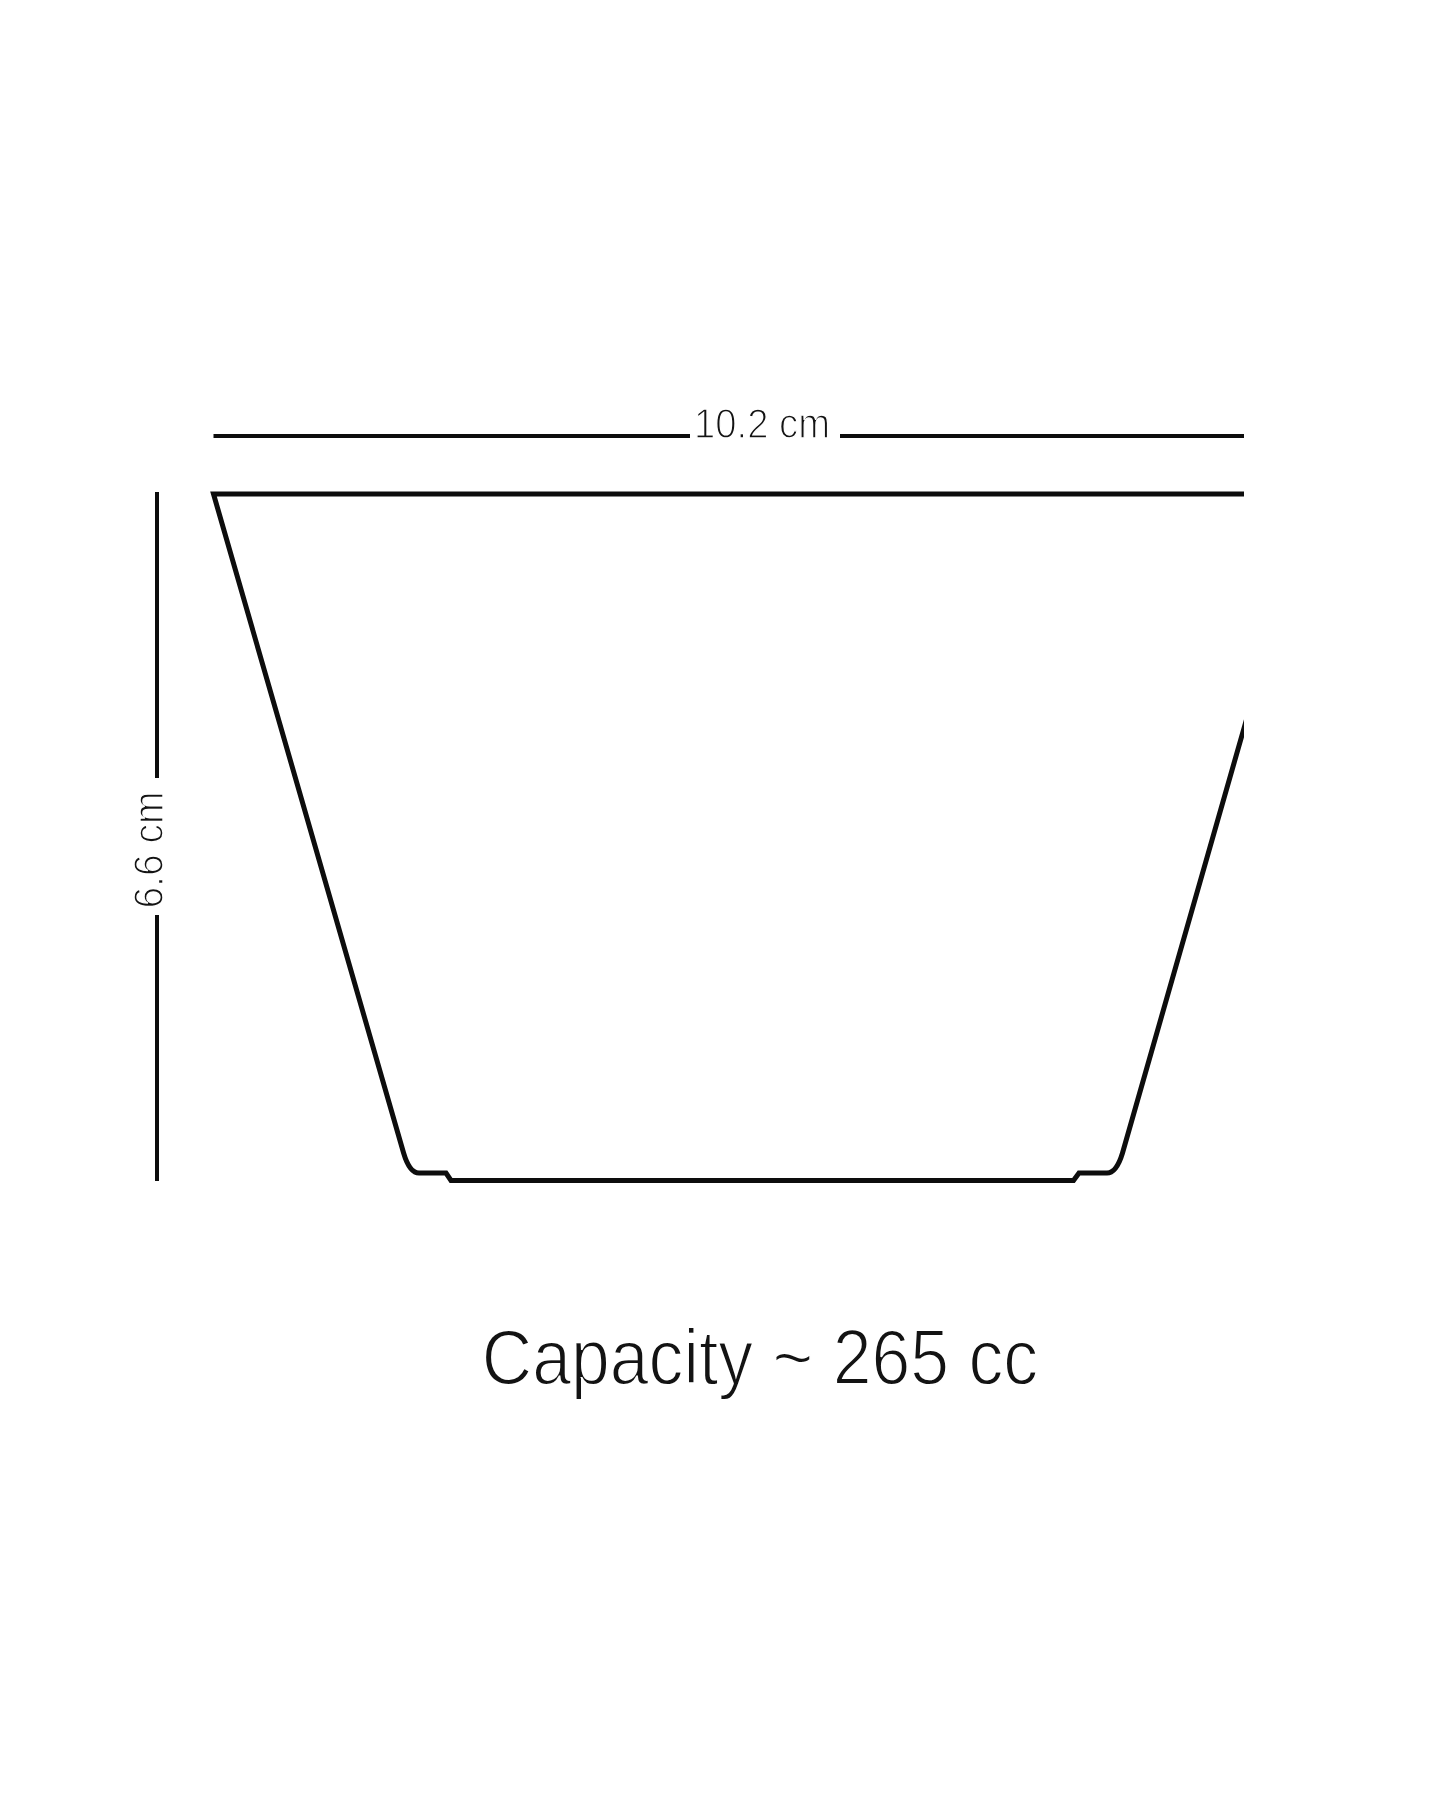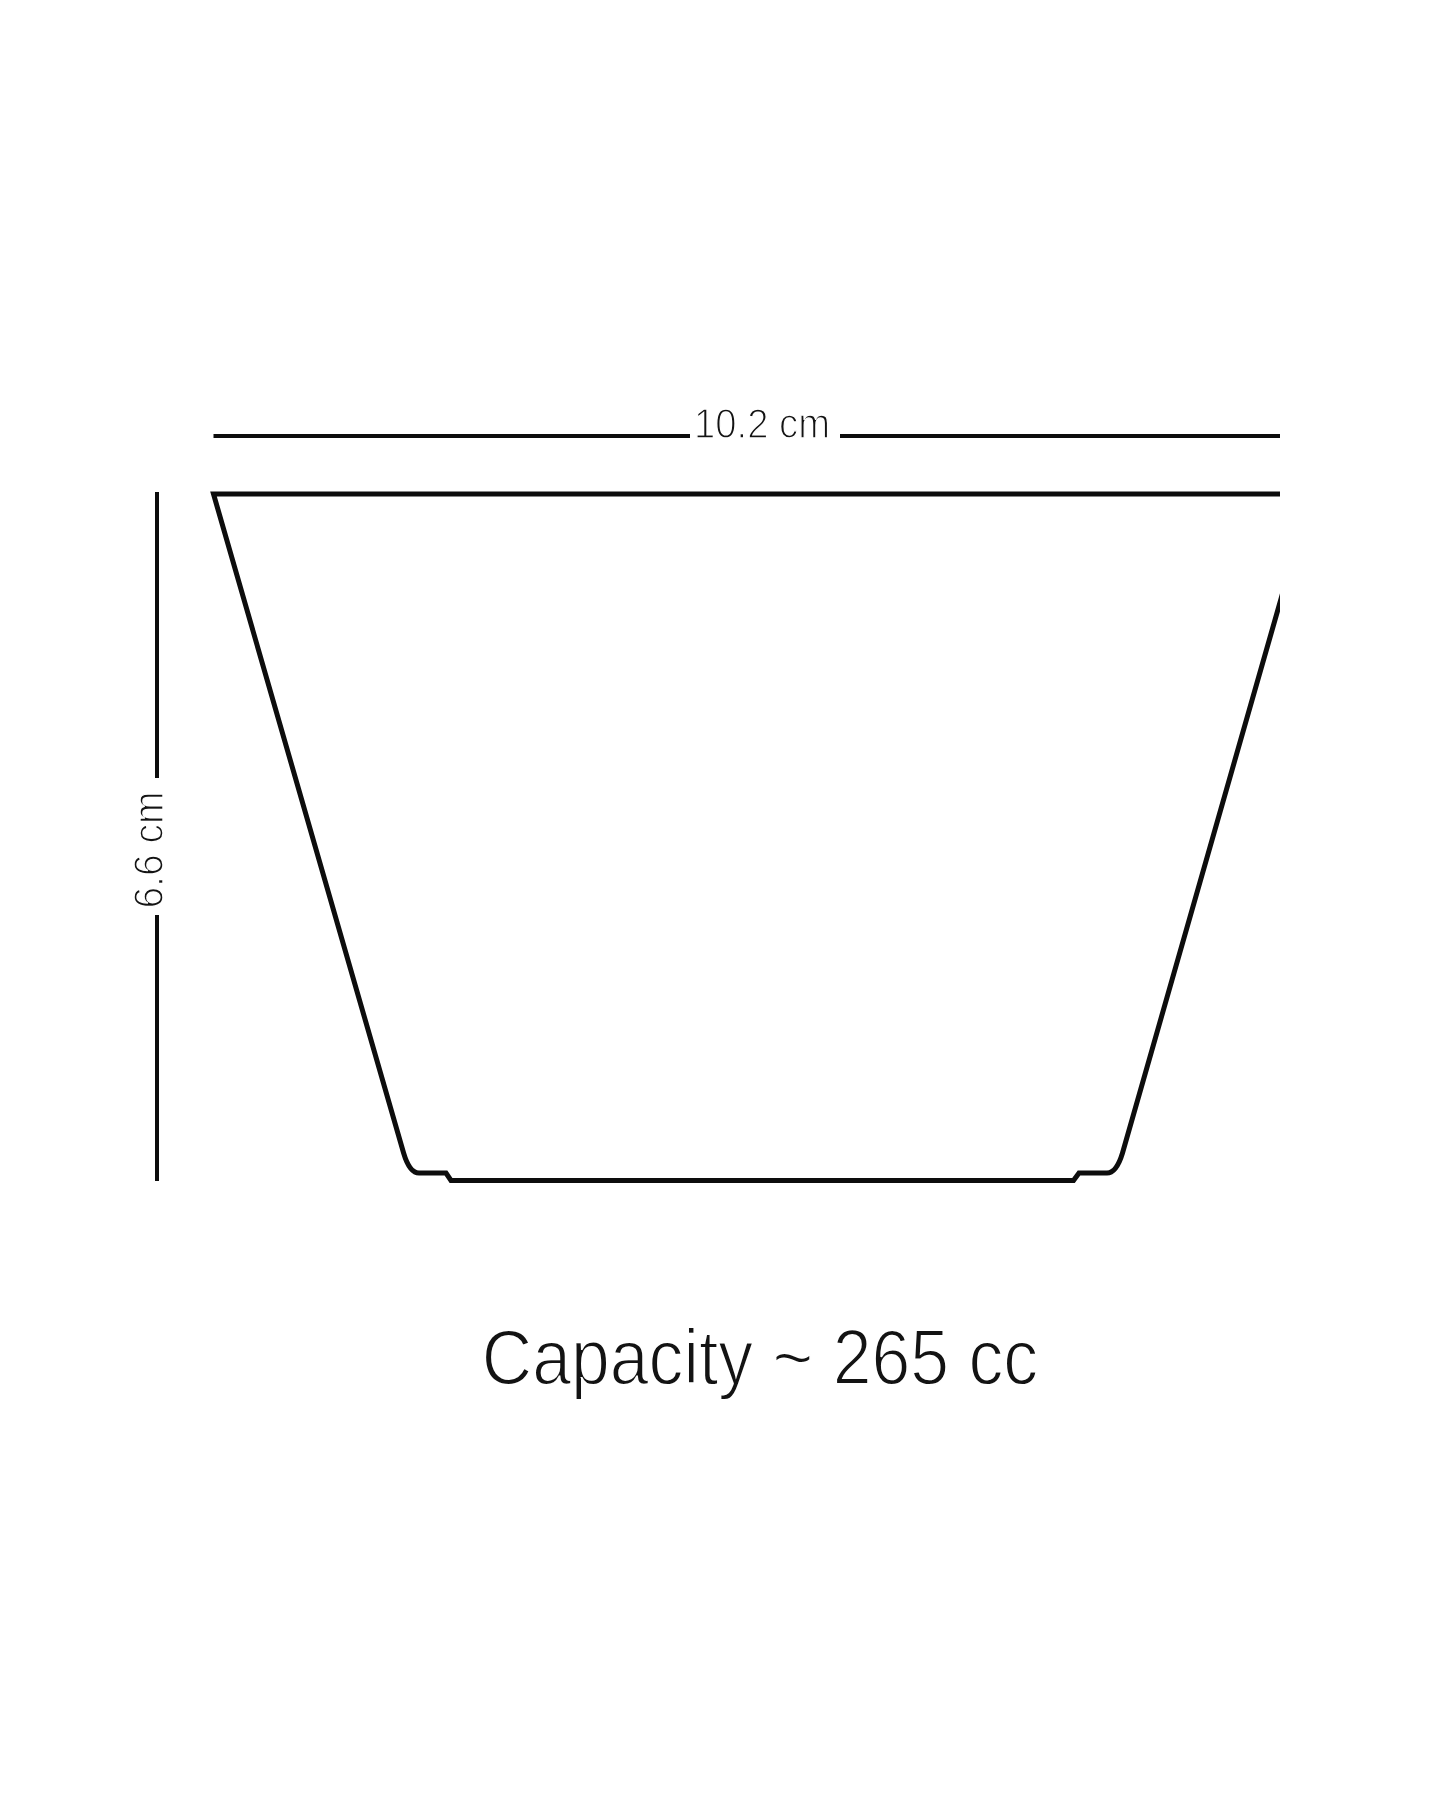--- a/index.html
+++ b/index.html
@@ -1,16 +1,16 @@
 <!DOCTYPE html>
 <html><head>
 <meta charset="utf-8">
 <style>
   html,body{margin:0;padding:0;background:#fff;}
-  .page{position:relative;width:1244px;height:1806px;background:#a3a3a3;overflow:hidden;padding-left:36px;}
+  .page{position:relative;width:1244px;height:1806px;background:#a3a3a3;overflow:hidden;}
   svg{position:absolute;left:0;top:0;}
   text{font-family:"Liberation Sans",sans-serif;fill:#131313;}
 </style>
 </head>
 <body>
 <div class="page">
 <svg width="1445" height="1806" viewBox="0 0 1445 1806">
   <rect width="1445" height="1806" fill="#ffffff"></rect>
 
   <path d="M213.5 436 H690 M840 436 H1312" stroke="#0d0d0d" stroke-width="4" fill="none"></path>

